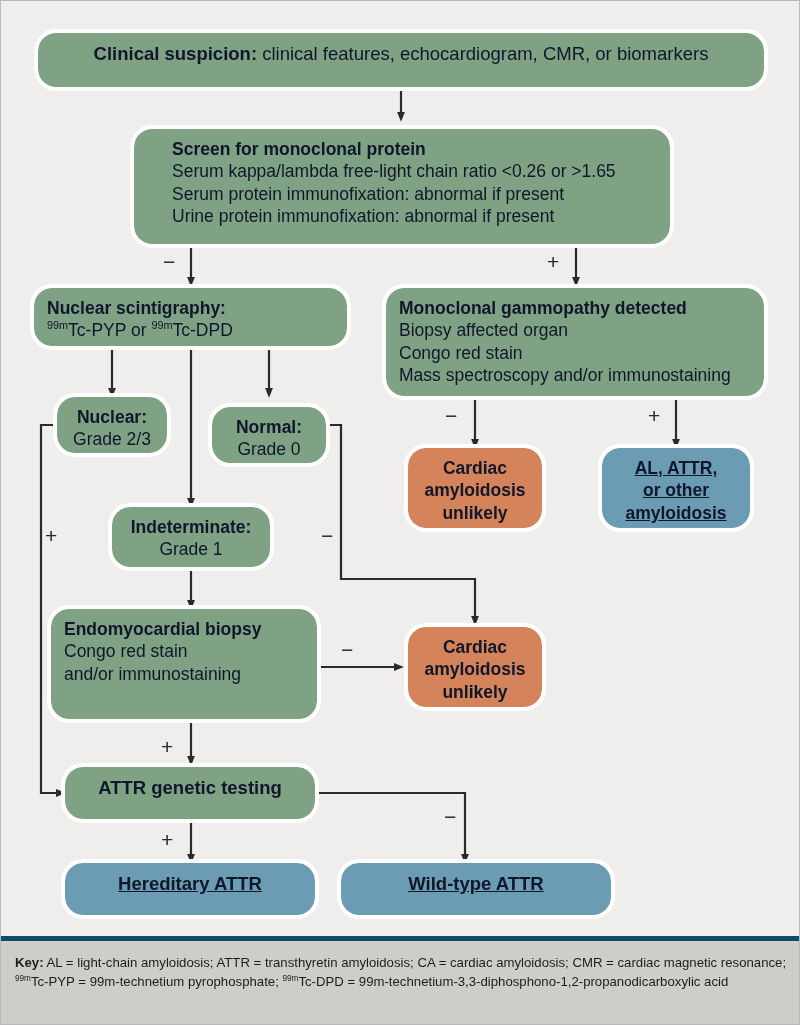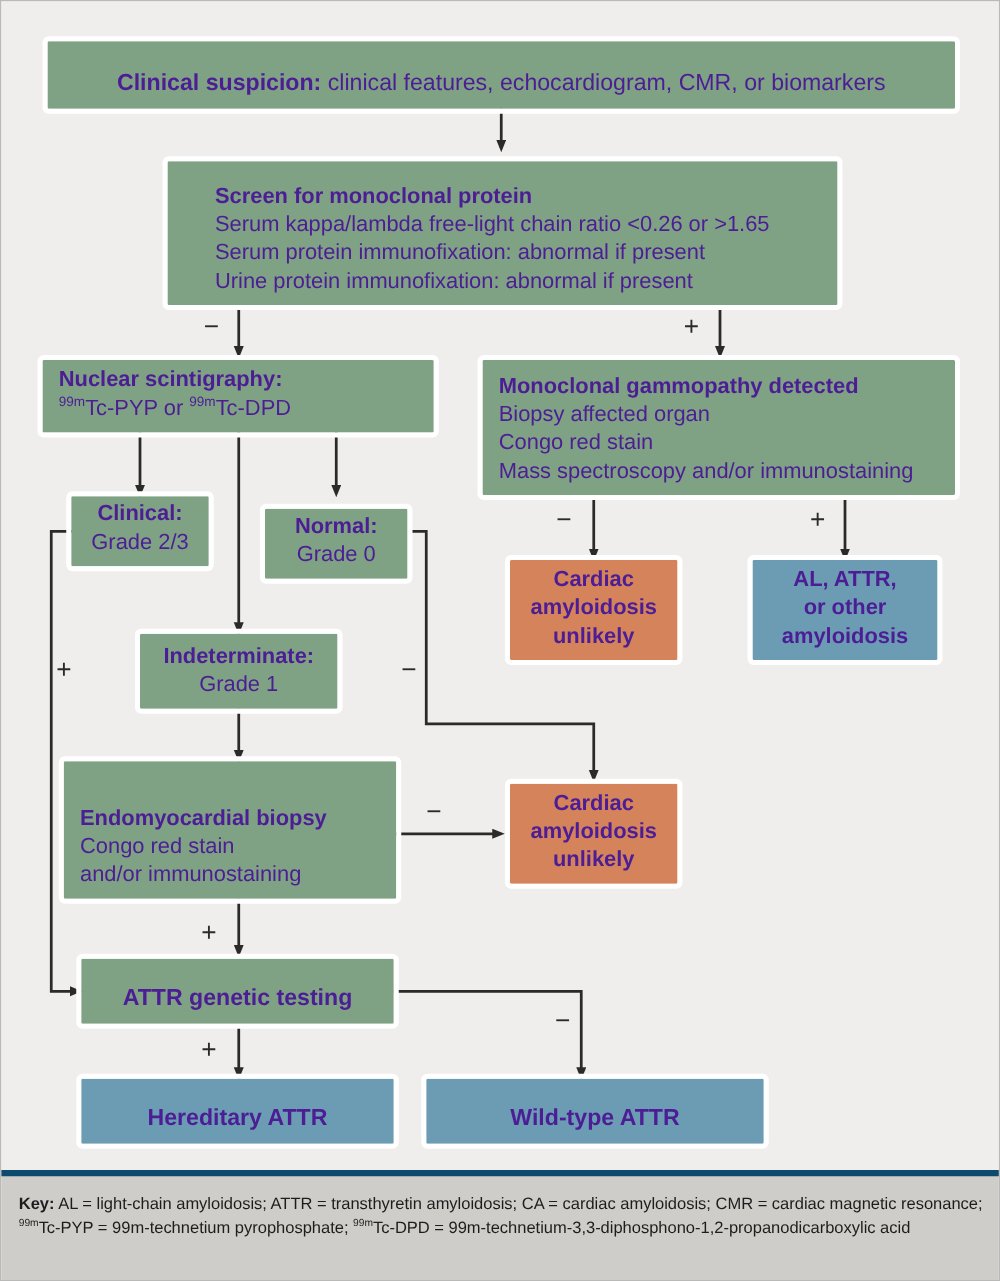--- a/index.html
+++ b/index.html
@@ -29,35 +29,35 @@
   svg.connectors {
     position: absolute;
     left: 0; top: 0;
     width: 800px;
     height: 935px;
     pointer-events: none;
   }
   .node {
     position: absolute;
     box-sizing: border-box;
-    border-radius: 1px;
-    color: #4c1d95;
+    border-radius: 18px;
+    color: #0f172a;
     outline: 4px solid #ffffff;
     display: flex;
     flex-direction: column;
-    justify-content: flex-end;
+    justify-content: flex-start;
     line-height: 1.28;
   }
   .node .ln {
     display: block;
     white-space: nowrap;
   }
   .green { background: #7fa184; }
   .orange { background: #d4835a; }
-  .blue  { background: #6b9cb4; }
+  .blue  { background: #6b9cb4; text-decoration: underline; }
 
   .t-left  { text-align: left;  padding: 9px 13px; }
   .t-center{ text-align: center; padding: 9px 10px; }
 
   .bold { font-weight: bold; }
   .fs18 { font-size: 18.5px; }
   .fs17 { font-size: 17.5px; }
 
   sup.iso {
     font-size: 0.62em;
@@ -154,21 +154,21 @@
     </div>
 
     <div class="node green t-left fs17" style="left:385px; top:287px; width:378px; height:108px;">
       <span class="ln bold">Monoclonal gammopathy detected</span>
       <span class="ln">Biopsy affected organ</span>
       <span class="ln">Congo red stain</span>
       <span class="ln">Mass spectroscopy and/or immunostaining</span>
     </div>
 
     <div class="node green t-center fs17" style="left:56px; top:396px; width:110px; height:56px;">
-      <span class="ln bold">Clinical:</span>
+      <span class="ln bold">Nuclear:</span>
       <span class="ln">Grade 2/3</span>
     </div>
 
     <div class="node green t-center fs17" style="left:211px; top:396px; width:114px; height:56px;margin-top:10px;">
       <span class="ln bold">Normal:</span>
       <span class="ln">Grade 0</span>
     </div>
 
     <div class="node orange t-center fs17" style="left:407px; top:447px; width:134px; height:80px;">
       <span class="ln bold">Cardiac</span>

